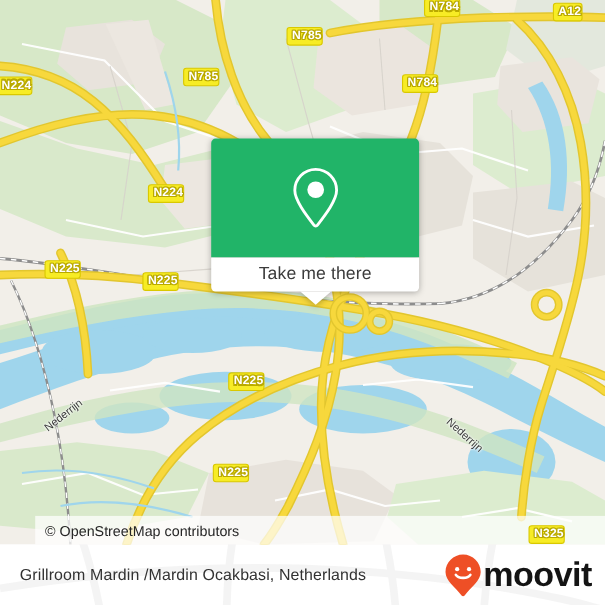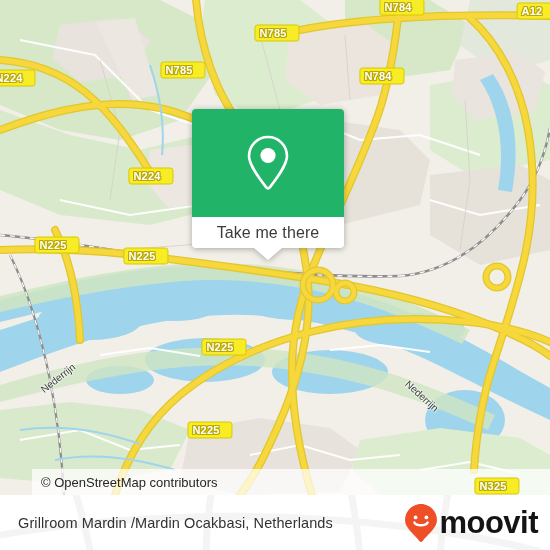--- a/index.html
+++ b/index.html
@@ -33,21 +33,21 @@
   
   .shield {
     position: absolute;
     background: #f7ec25;
     border: 1px solid #d9c800;
     border-radius: 3px;
     color: #fff;
     font-size: 11px;
     font-weight: bold;
     font-family: "Liberation Sans", sans-serif;
-    padding: 1px 12px 2px 4px;
+    padding: 1px 0 2px 4px;
     line-height: 12px;
     letter-spacing: 0.2px;
     text-shadow:
       -1px 0 #b9a900, 1px 0 #b9a900, 0 -1px #b9a900, 0 1px #b9a900,
       -1px -1px #b9a900, 1px -1px #b9a900, -1px 1px #b9a900, 1px 1px #b9a900;
     white-space: nowrap;
     transform: translate(-50%, -50%);
   }
 
   
@@ -77,22 +77,22 @@
     font-size: 13px;
     color: #262626;
     padding-left: 9px;
     font-family: "Liberation Sans", sans-serif;
   }
 
   
   #callout {
     position: absolute;
     left: 192px;
-    top: 109px;
-    width: 152px;
+    top: 126px;
+    width: 189px;
     filter: drop-shadow(0 1px 3px rgba(0,0,0,0.30));
   }
   #callout-green {
     width: 100%;
     height: 108px;
     background: #21b468;
     border-radius: 4px 4px 0 0;
     display: flex;
     align-items: center;
     justify-content: center;
@@ -300,21 +300,21 @@
       </g>
     </svg>
 
     <div id="attribution">
       <span>© OpenStreetMap contributors</span>
     </div>
   </div>
 
   <div id="shield-layer">
       <div class="shield" style="left: 402px; top: 7px;">N784</div>
-      <div class="shield" style="left: 536px; top: 11px;">A12</div>
+      <div class="shield" style="left: 516px; top: 11px;">A12</div>
       <div class="shield" style="left: 277px; top: 33px;">N785</div>
       <div class="shield" style="left: 183px; top: 70px;">N785</div>
       <div class="shield" style="left: 382px; top: 76px;">N784</div>
       <div class="shield" style="left: 13px; top: 78px;">N224</div>
       <div class="shield" style="left: 151px; top: 176px;">N224</div>
       <div class="shield" style="left: 57px; top: 245px;">N225</div>
       <div class="shield" style="left: 146px; top: 256px;">N225</div>
       <div class="shield" style="left: 224px; top: 347px;">N225</div>
       <div class="shield" style="left: 210px; top: 430px;">N225</div>
       <div class="shield" style="left: 497px; top: 486px; text-align: center;">N325</div>

